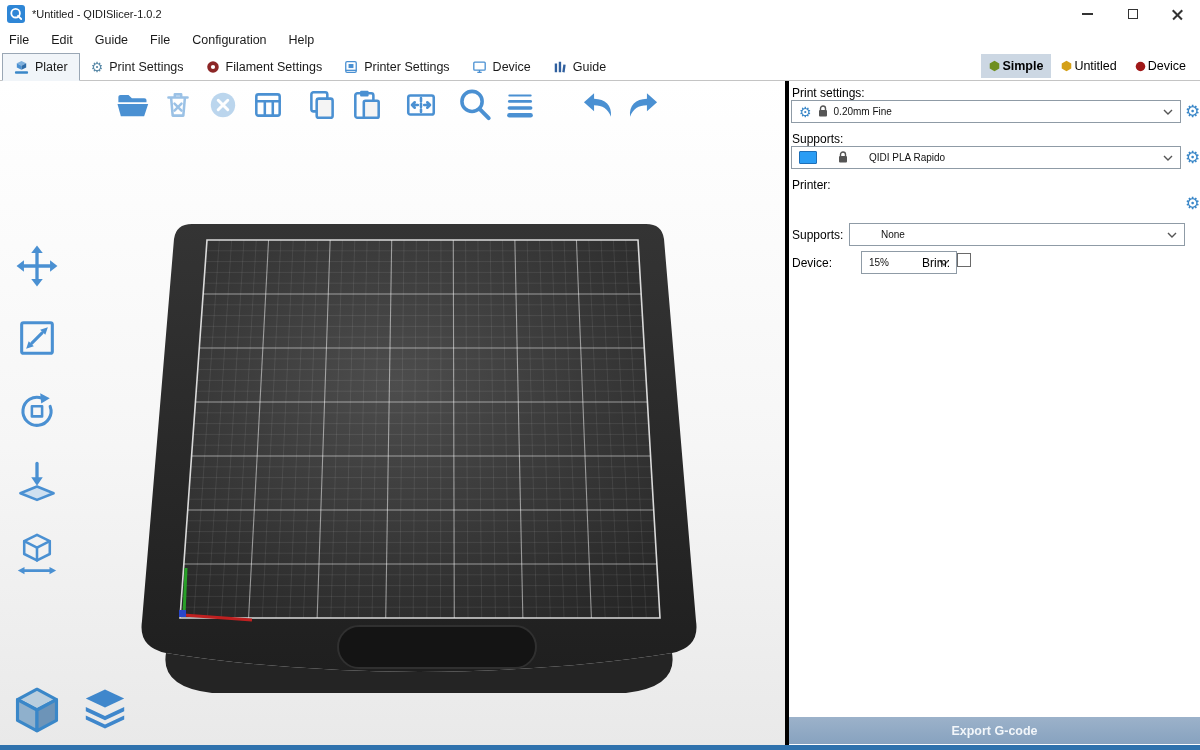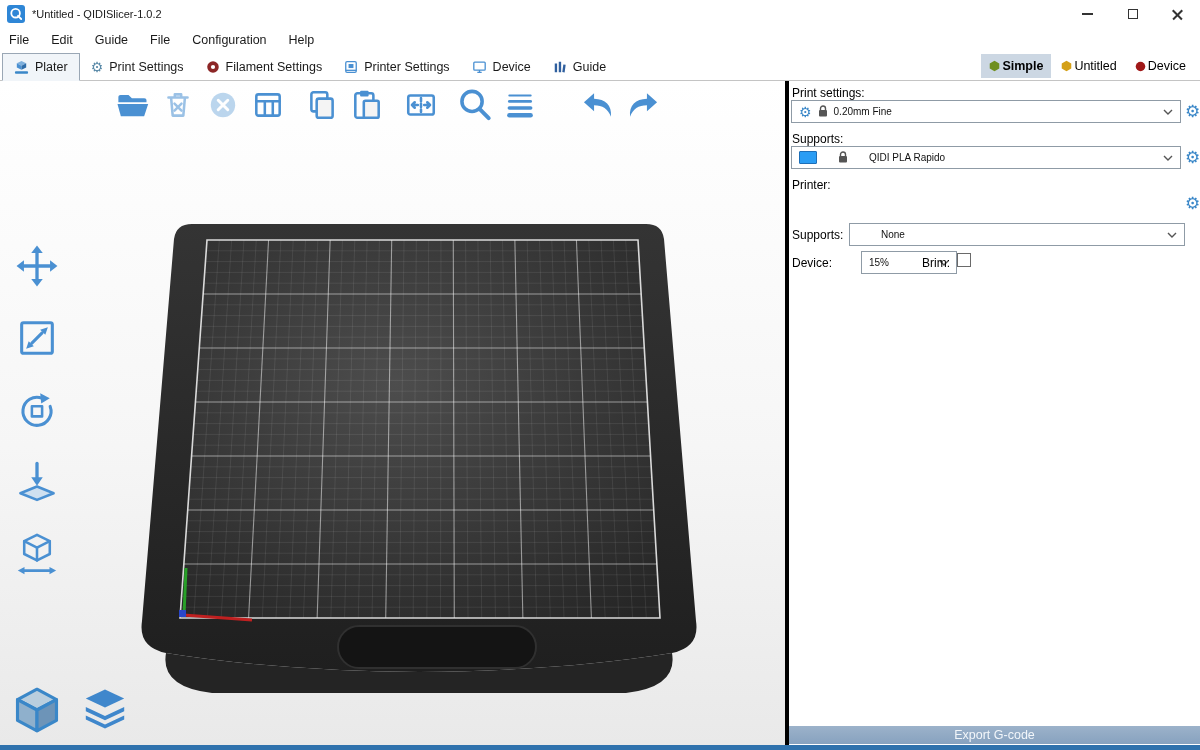--- a/index.html
+++ b/index.html
@@ -54,22 +54,22 @@
   
   .sidepanel { position:absolute; right:0; top:0; width:415px; height:664px; background:#fff; border-left:4px solid #000000; }
   .plabel { position:absolute; left:3px; font-size:12px; color:#000; }
   .combo { position:absolute; display:flex; align-items:center; gap:6px; height:23px; border:1px solid #8f9ba6; background:#fff; padding:0 7px; }
   .combo .cval { font-size:10px; color:#111; white-space:nowrap; }
   .combo .chev { margin-left:auto; display:flex; align-items:center; }
   .gear-sm { color:#3a87c8; font-size:14px; line-height:1; }
   .gearbtn { position:absolute; left:394px; width:19px; height:19px; color:#3a87c8; font-size:17px; line-height:19px; text-align:center; }
   .swatch { width:18px; height:13px; border:1px solid #1d6fb8; border-radius:1px; }
   .chkbox { position:absolute; width:14px; height:14px; border:1px solid #6a6a6a; background:#fff; }
-  .export { position:absolute; left:0; bottom:1px; width:100%; height:18px;
-            background:linear-gradient(#9cb2ca,#87a2bf); color:#f2f6fa; font-weight:normal; font-size:12.5px;
+  .export { position:absolute; left:0; bottom:1px; width:100%; height:27px;
+            background:linear-gradient(#9cb2ca,#87a2bf); color:#f2f6fa; font-weight:bold; font-size:12.5px;
             display:flex; align-items:center; justify-content:center; }
 
   .bottom-strip { position:absolute; left:0; bottom:0; width:100%; height:5px; background:#2f72ad; }
 </style>
 </head>
 <body>
 
 <div class="app">
 
   <div class="titlebar">

